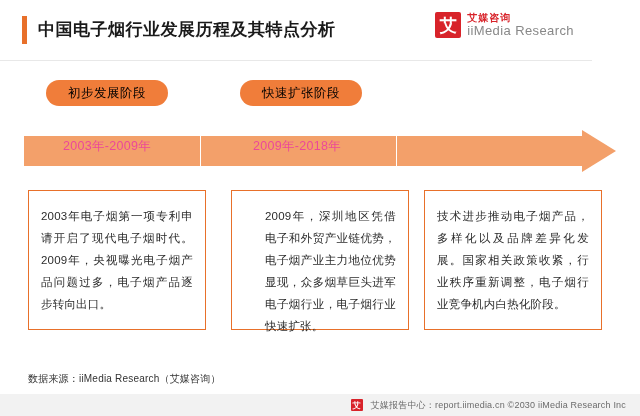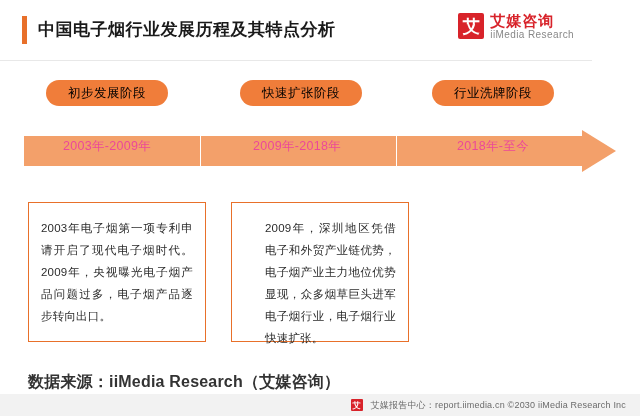--- a/index.html
+++ b/index.html
@@ -71,27 +71,27 @@
     justify-content: center;
     border-radius: 2px;
     line-height: 1;
   }
   .brand-text {
     display: flex;
     flex-direction: column;
     line-height: 1.15;
   }
   .brand-cn {
-    font-size: 15px;
+    font-size: 10px;
     font-weight: bold;
     color: #d8232a;
     letter-spacing: 1px;
   }
   .brand-en {
-    font-size: 10px;
+    font-size: 13px;
     color: #888888;
     letter-spacing: 0.4px;
   }
 
   
   .pill {
     position: absolute;
     top: 80px;
     height: 26px;
     background: #f07d3a;
@@ -153,21 +153,21 @@
     width: 1px;
     height: 30px;
     background: #ffffff;
   }
   .div-1 { left: 200px; }
   .div-2 { left: 396px; }
 
   
   .card {
     position: absolute;
-    top: 202px;
+    top: 190px;
     width: 178px;
     height: 140px;
     border: 1px solid #e8702a;
     background: #ffffff;
     box-sizing: border-box;
     padding: 14px 12px;
   }
   .card p {
     margin: 0;
     font-size: 11.5px;
@@ -178,24 +178,23 @@
   }
   .card-1 { left: 28px; }
   .card-2 { left: 231px; padding-left: 33px; }
   .card-3 { left: 424px; }
 
   
   .source {
     position: absolute;
     left: 28px;
     top: 372px;
-    font-size: 16px;
+    font-size: 10px;
     color: #333333;
     letter-spacing: 0.2px;
-    font-weight: bold;
   }
   .footer-bar {
     position: absolute;
     left: 0;
     bottom: 0;
     width: 640px;
     height: 22px;
     background: #f2f2f2;
     display: flex;
     align-items: center;
@@ -234,37 +233,38 @@
       <div class="brand-mark">艾</div>
       <div class="brand-text">
         <span class="brand-cn">艾媒咨询</span>
         <span class="brand-en">iiMedia Research</span>
       </div>
     </div>
   </div>
 
   <div class="pill pill-1">初步发展阶段</div>
   <div class="pill pill-2">快速扩张阶段</div>
-  <div class="pill pill-3">行业洗牌阶段</div>
 
   <div class="arrow-wrap">
     <div class="arrow-body"></div>
     <div class="arrow-head"></div>
   </div>
   <div class="divider div-1"></div>
   <div class="divider div-2"></div>
   <div class="period period-1">2003年-2009年</div>
   <div class="period period-2">2009年-2018年</div>
-  <div class="period period-3">2018年-至今</div>
 
   <div class="card card-1">
     <p>2003年电子烟第一项专利申请开启了现代电子烟时代。2009年，央视曝光电子烟产品问题过多，电子烟产品逐步转向出口。</p>
   </div>
   <div class="card card-2">
     <p>2009年，深圳地区凭借电子和外贸产业链优势，电子烟产业主力地位优势显现，众多烟草巨头进军电子烟行业，电子烟行业快速扩张。</p>
+  </div>
+  <div class="card card-3">
+    <p>技术进步推动电子烟产品，多样化以及品牌差异化发展。国家相关政策收紧，行业秩序重新调整，电子烟行业竞争机内白热化阶段。</p>
   </div>
 
   <div class="source">数据来源：iiMedia Research（艾媒咨询）</div>
   <div class="footer-bar">
     <div class="footer-logo">艾</div>
     <div class="footer-text">艾媒报告中心：report.iimedia.cn  ©2030  iiMedia Research Inc</div>
   </div>
 
 </div>
 

